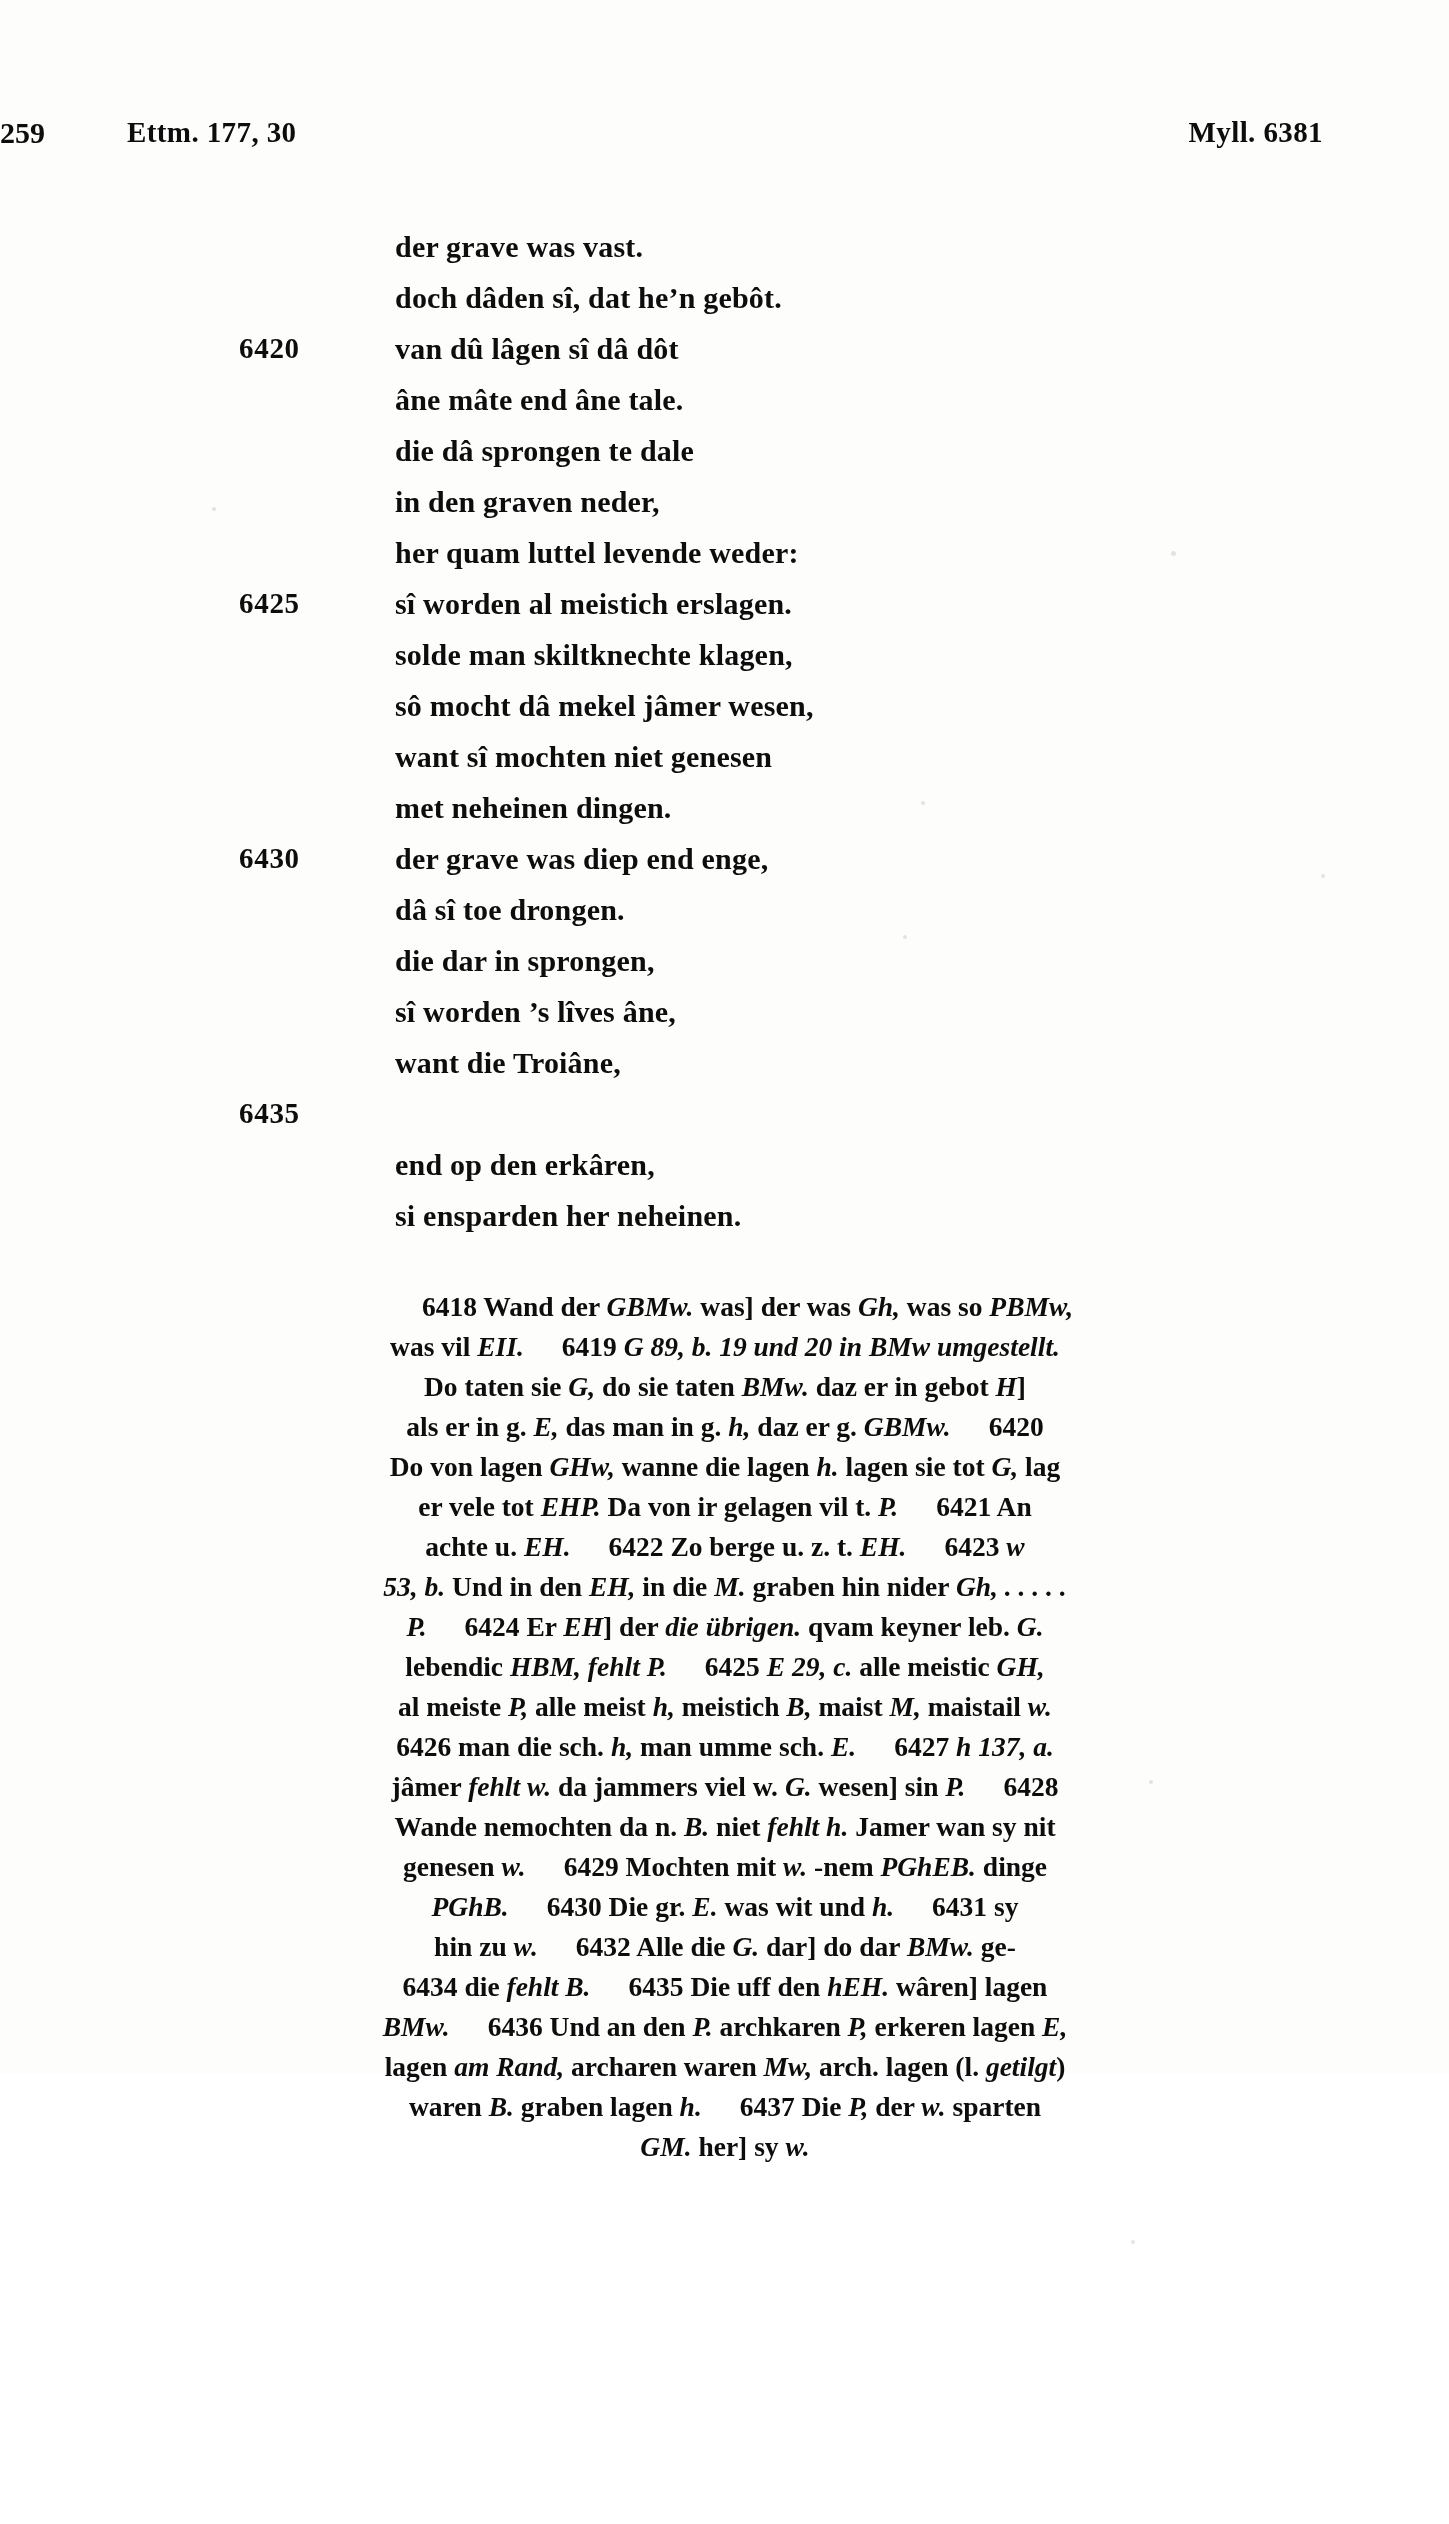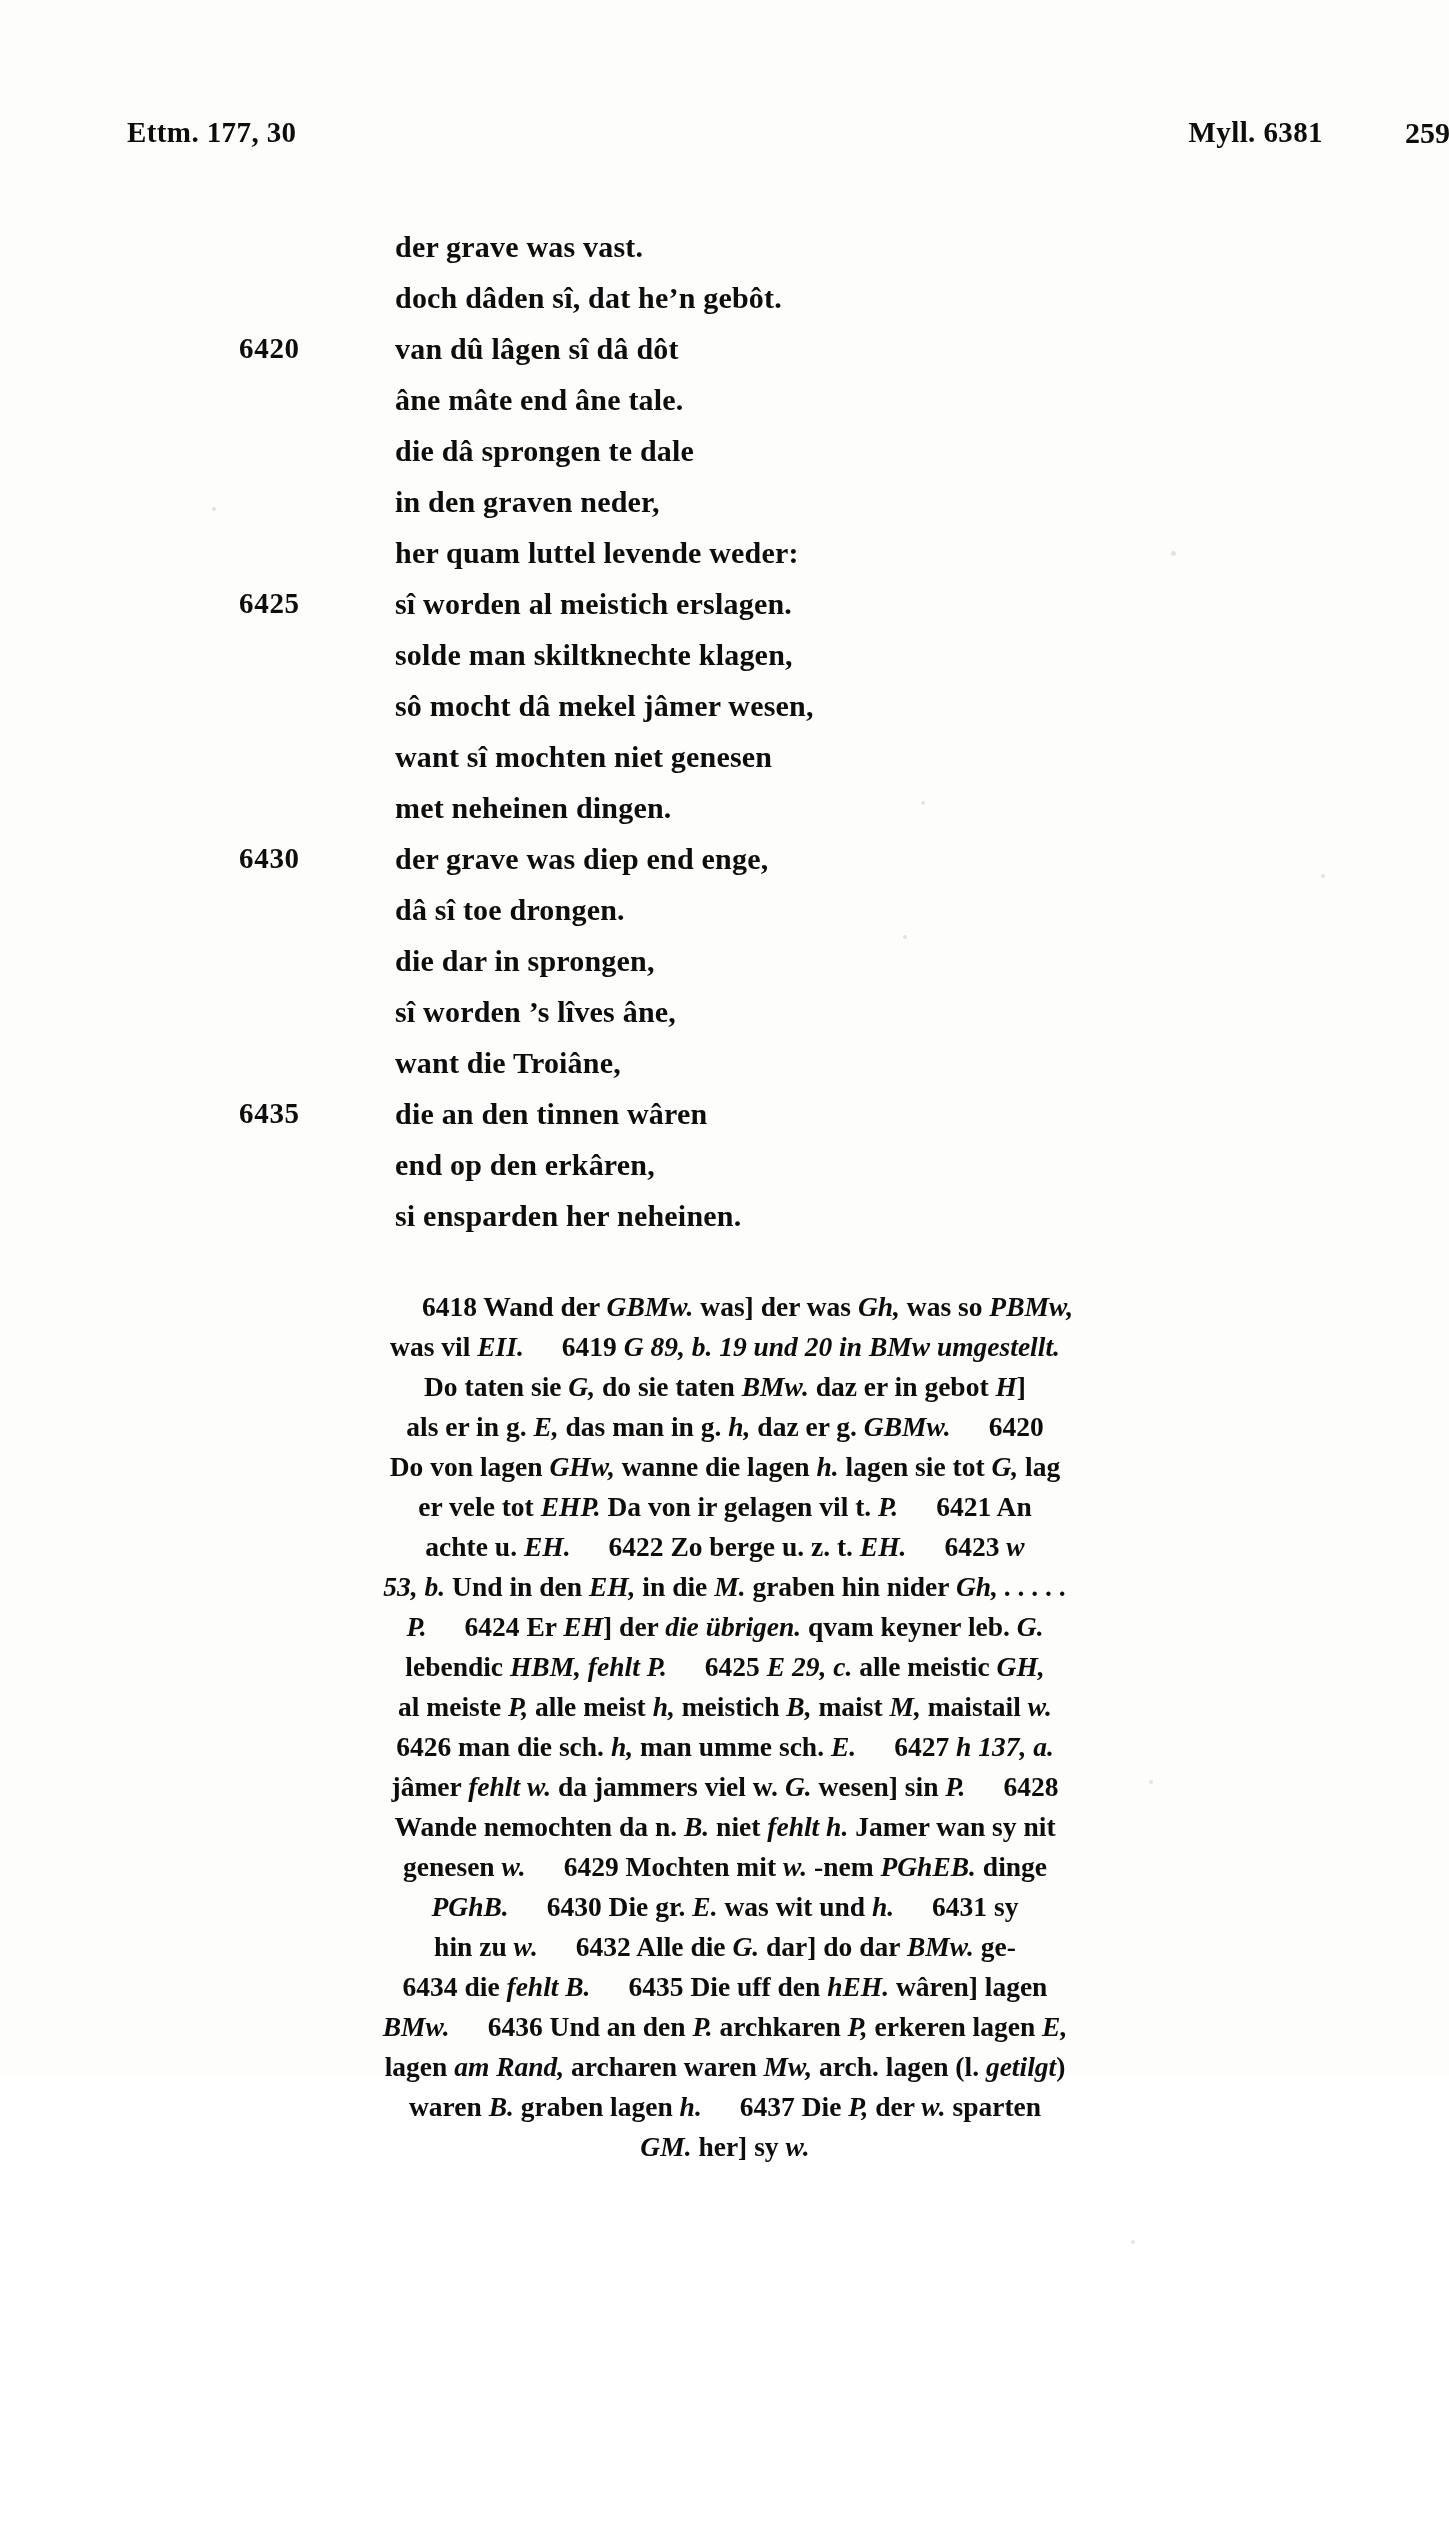--- a/index.html
+++ b/index.html
@@ -35,21 +35,21 @@
     top: 0;
     font-size: 29px;
     font-weight: bold;
     letter-spacing: 0.4px;
   }
   .rh-center {
     position: absolute;
     left: 0;
     top: 0;
     width: 1450px;
-    text-align: right;
+    text-align: left;
     font-size: 30px;
     font-weight: bold;
   }
   .rh-right {
     position: absolute;
     right: 127px;
     top: 0;
     font-size: 29px;
     font-weight: bold;
     letter-spacing: 0.4px;
@@ -189,21 +189,20 @@
       <div class="verse-line">
         <span class="verse-num"></span>
         <span class="verse-text">sî worden ’s lîves âne,</span>
       </div>
       <div class="verse-line">
         <span class="verse-num"></span>
         <span class="verse-text">want die Troiâne,</span>
       </div>
       <div class="verse-line">
         <span class="verse-num">6435</span>
-        <span class="verse-text">die an den tinnen wâren</span>
       </div>
       <div class="verse-line">
         <span class="verse-num"></span>
         <span class="verse-text">end op den erkâren,</span>
       </div>
       <div class="verse-line">
         <span class="verse-num"></span>
         <span class="verse-text">si ensparden her neheinen.</span>
       </div>
     </div>

